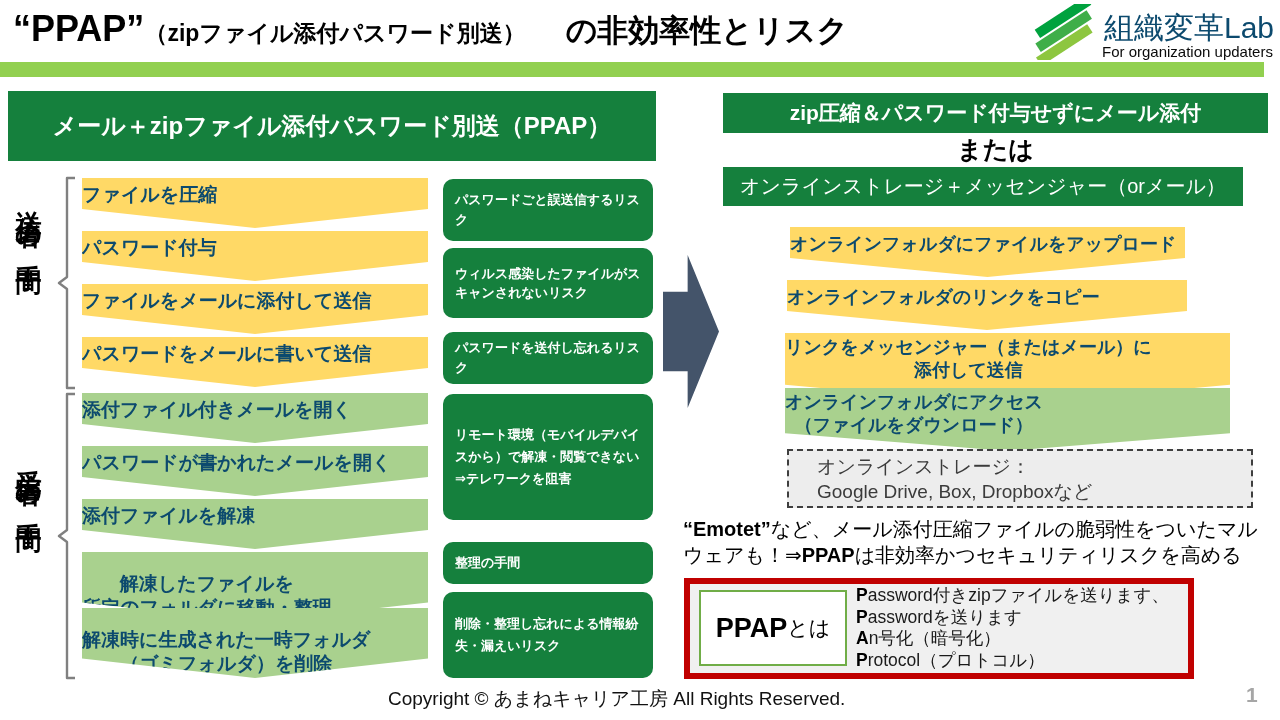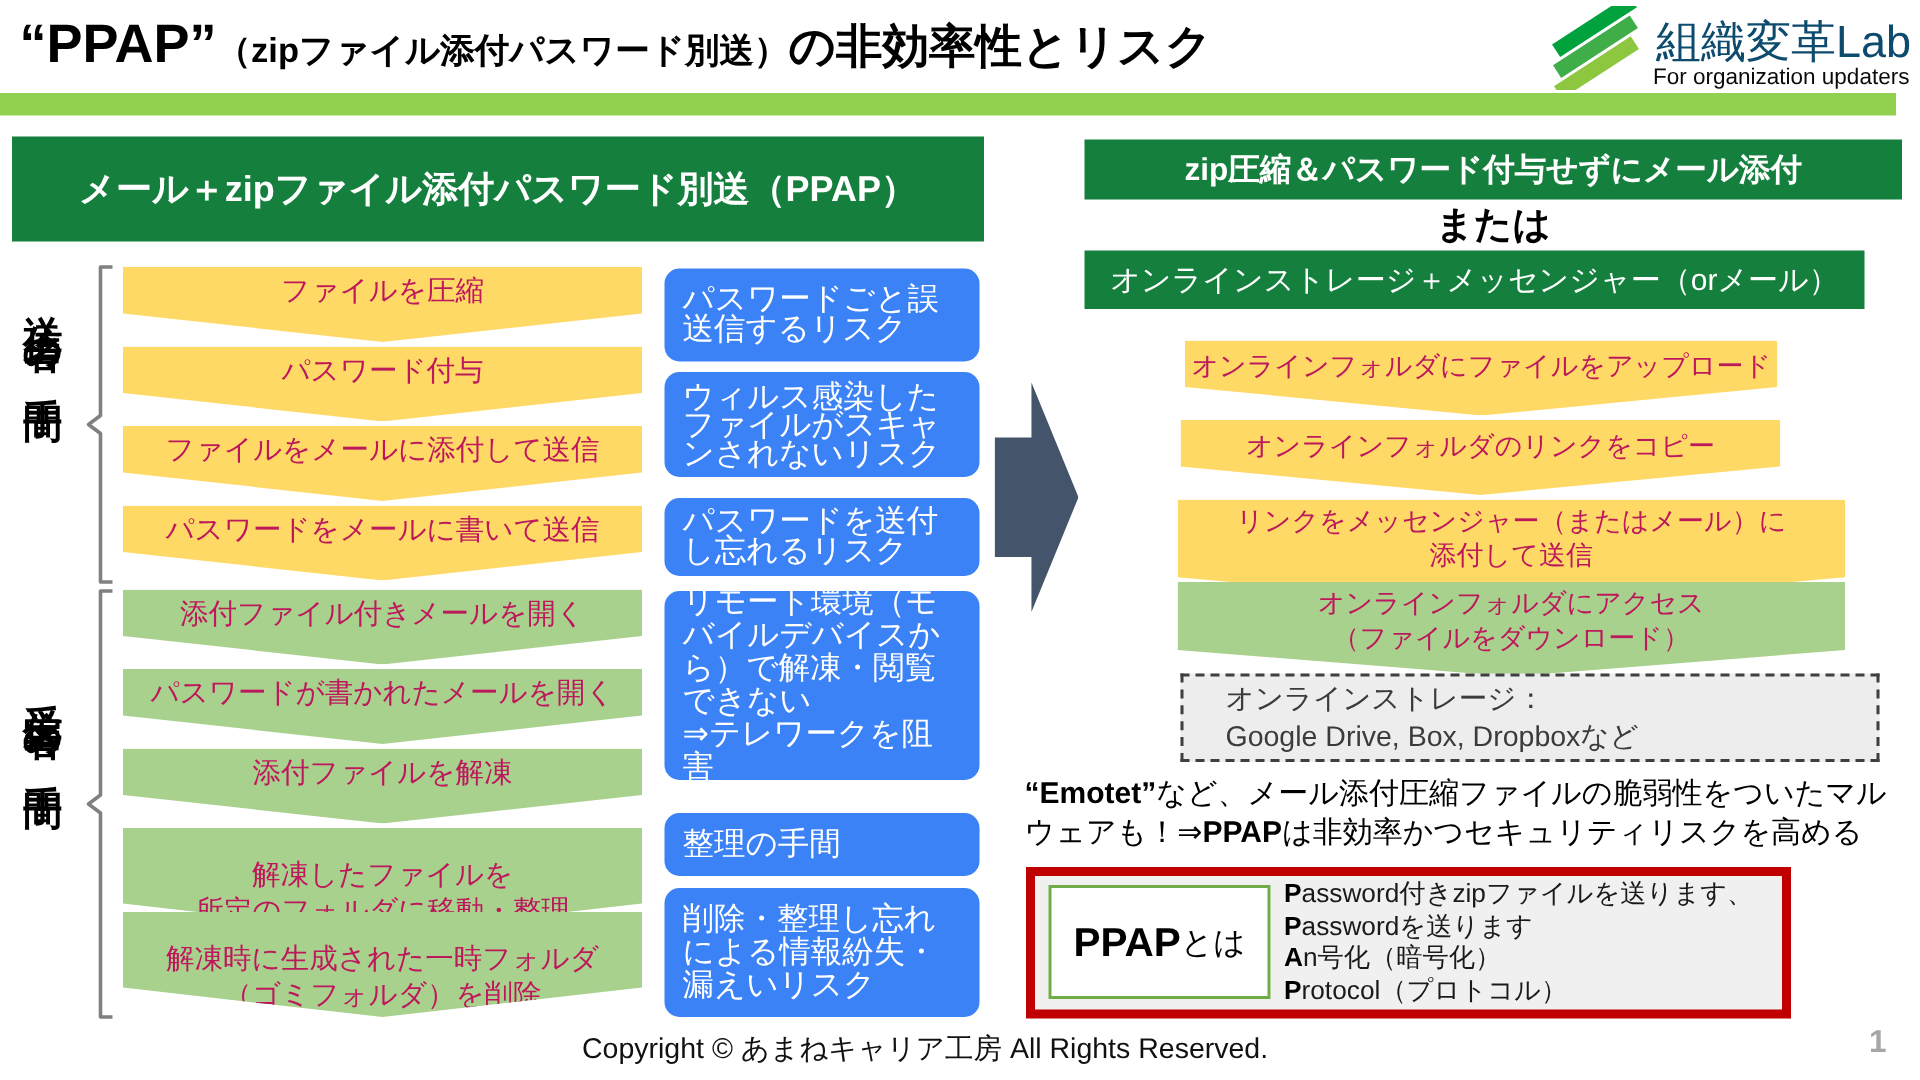--- a/index.html
+++ b/index.html
@@ -4,52 +4,52 @@
 <style>
   html,body{margin:0;padding:0;background:#fff;}
   .slide{position:relative;width:1280px;height:720px;background:#fff;overflow:hidden;
          font-family:"Liberation Sans","DejaVu Sans",sans-serif;color:#000;}
   .abs{position:absolute;}
 
   
   .title-row{position:absolute;left:13px;top:8px;display:flex;align-items:baseline;white-space:nowrap;}
   .title-main{font-size:36px;font-weight:700;}
   .title-paren{font-size:23px;font-weight:700;}
-  .title-suffix{font-size:31px;font-weight:700;}
+  .title-suffix{font-size:31px;font-weight:700;margin-left:40px;}
   .title-bar{position:absolute;left:0;top:62px;width:1264px;height:15px;background:#92D050;}
 
   
   .logo-name{position:absolute;left:1104px;top:8px;font-size:30px;color:#0c4a6e;}
   .logo-tagline{position:absolute;left:1102px;top:43px;font-size:15px;color:#0a0a0a;}
 
   
   .blackbox{position:absolute;background:#15803d;color:#fff;display:flex;align-items:center;
             justify-content:center;box-sizing:border-box;text-align:center;}
 
   
   .vlabel{position:absolute;writing-mode:vertical-rl;text-orientation:upright;
           font-size:26px;font-weight:700;letter-spacing:6px;line-height:1;}
   .bracket{position:absolute;}
 
   
-  .chev{position:absolute;box-sizing:border-box;display:flex;justify-content:center;
-        text-align:center;font-weight:400;color:#be185d;white-space:pre-line;}
+  .chev{position:absolute;box-sizing:border-box;display:flex;justify-content:flex-start;
+        text-align:center;font-weight:700;color:#0c4a6e;white-space:pre-line;}
   .chev.single{clip-path:polygon(0 0,100% 0,100% 62%,50% 100%,0 62%);}
   .chev.double{clip-path:polygon(0 0,100% 0,100% 72%,50% 100%,0 72%);}
   .chev.yellow{background:#FFD966;}
   .chev.green{background:#A9D18E;}
   .chev .t{display:block;}
   .left-chev{font-size:19px;padding-top:5px;line-height:23px;}
   .left-chev.double{padding-top:20px;line-height:24px;}
   .right-chev{font-size:18px;padding-top:6px;line-height:22px;}
   .right-chev.double{padding-top:3px;line-height:23px;}
 
   
-  .risk{position:absolute;left:443px;width:210px;background:#3b82f6;border-radius:10px;
-        color:#fff;font-weight:400;font-size:21px;line-height:20px;display:flex;
+  .risk{position:absolute;left:443px;width:210px;background:#15803d;border-radius:10px;
+        color:#fff;font-weight:700;font-size:13px;line-height:20px;display:flex;
         align-items:center;padding:0 12px;box-sizing:border-box;white-space:pre-line;}
 
   
   .big-arrow{position:absolute;left:663px;top:255px;width:56px;height:153px;background:#44546A;
              clip-path:polygon(0 24%,44% 24%,44% 0,100% 50%,44% 100%,44% 76%,0 76%);}
 
   .or-label{position:absolute;left:723px;top:133px;width:545px;height:32px;display:flex;
             align-items:center;justify-content:center;font-size:25px;font-weight:700;}
 
   

